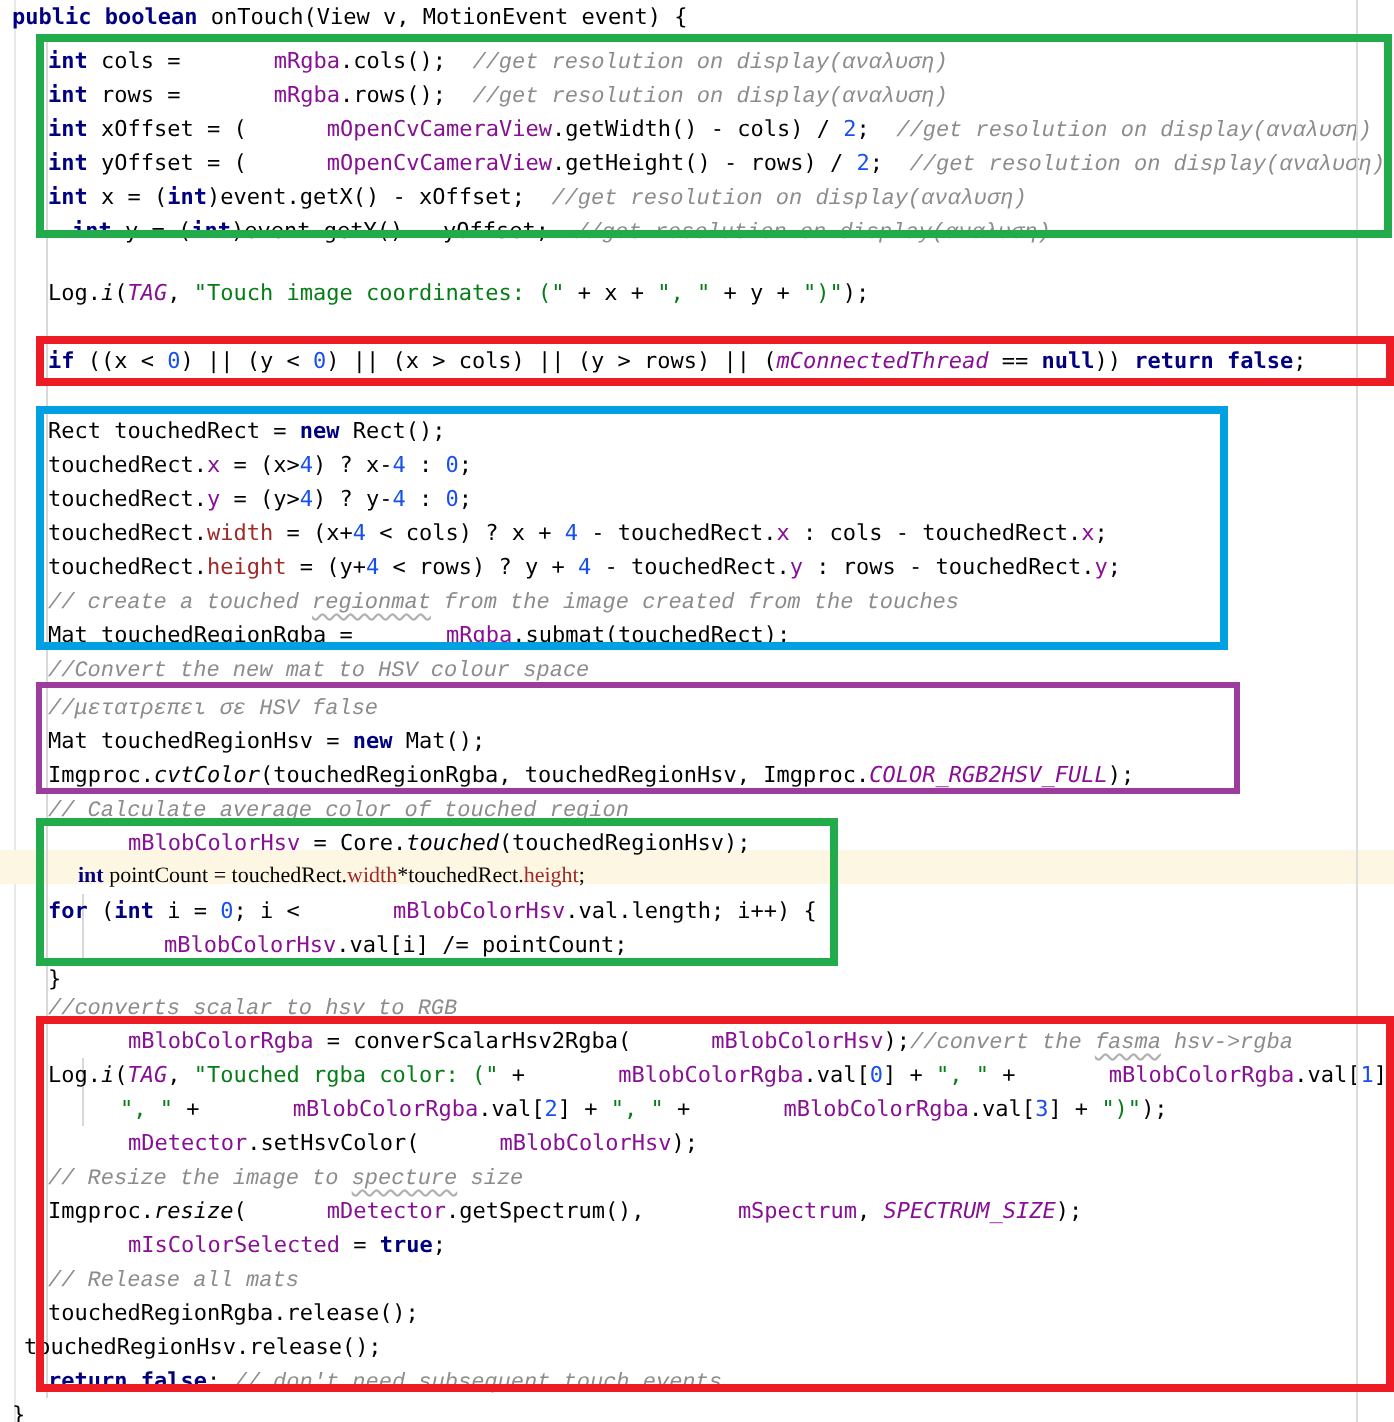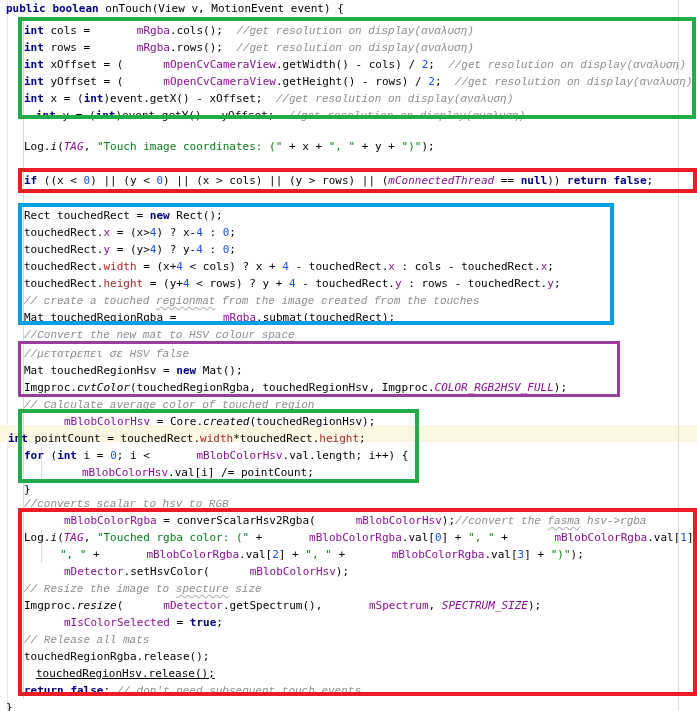--- a/index.html
+++ b/index.html
@@ -93,36 +93,36 @@
       <div class="ln" style="top: 241px; left: 24px;">touchedRect.<span class="prop">y</span> = (y&gt;<span class="num">4</span>) ? y-<span class="num">4</span> : <span class="num">0</span>;</div>
       <div class="ln" style="top: 258px; left: 24px;">touchedRect.<span class="red">width</span> = (x+<span class="num">4</span> &lt; cols) ? x + <span class="num">4</span> - touchedRect.<span class="prop">x</span> : cols - touchedRect.<span class="prop">x</span>;</div>
       <div class="ln" style="top: 275px; left: 24px;">touchedRect.<span class="red">height</span> = (y+<span class="num">4</span> &lt; rows) ? y + <span class="num">4</span> - touchedRect.<span class="prop">y</span> : rows - touchedRect.<span class="prop">y</span>;</div>
       <div class="ln" style="top: 292px; left: 24px;"><span class="cm">// create a touched <span class="typo">regionmat</span> from the image created from the touches</span></div>
       <div class="ln" style="top: 309px; left: 24px;">Mat touchedRegionRgba = <span class="fld">mRgba</span>.submat(touchedRect);</div>
       <div class="ln" style="top: 326px; left: 24px;"><span class="cm">//Convert the new mat to HSV colour space</span></div>
       <div class="ln" style="top: 345px; left: 24px;"><span class="cm">//μετατρεπει σε HSV false</span></div>
       <div class="ln" style="top: 362px; left: 24px;">Mat touchedRegionHsv = <span class="kw">new</span> Mat();</div>
       <div class="ln" style="top: 379px; left: 24px;">Imgproc.<span class="stat">cvtColor</span>(touchedRegionRgba, touchedRegionHsv, Imgproc.<span class="statf">COLOR_RGB2HSV_FULL</span>);</div>
       <div class="ln" style="top: 396px; left: 24px;"><span class="cm">// Calculate average color of touched region</span></div>
-      <div class="ln" style="top: 413px; left: 24px;"><span class="fld">mBlobColorHsv</span> = Core.<span class="stat">created</span>(touchedRegionHsv);</div>
-      <div class="ln" style="top: 430px; left: 8px;"><span class="kw">int</span> pointCount = touchedRect.<span class="red">width</span>*touchedRect.<span class="red">height</span>;</div>
+      <div class="ln" style="top: 413px; left: 24px;"><span class="fld">mBlobColorHsv</span> = Core.<span class="stat">touched</span>(touchedRegionHsv);</div>
+      <div class="ln" style="top: 430px; left: 39px; font-family: Liberation Serif, serif;"><span class="kw">int</span> pointCount = touchedRect.<span class="red">width</span>*touchedRect.<span class="red">height</span>;</div>
       <div class="ln" style="top: 447px; left: 24px;"><span class="kw">for</span> (<span class="kw">int</span> i = <span class="num">0</span>; i &lt; <span class="fld">mBlobColorHsv</span>.val.length; i++) {</div>
       <div class="ln" style="top: 464px; left: 42px;"><span class="fld">mBlobColorHsv</span>.val[i] /= pointCount;</div>
       <div class="ln" style="top: 481px; left: 24px;">}</div>
       <div class="ln" style="top: 495px; left: 24px;"><span class="cm">//converts scalar to hsv to RGB</span></div>
       <div class="ln" style="top: 512px; left: 24px;"><span class="fld">mBlobColorRgba</span> = converScalarHsv2Rgba(<span class="fld">mBlobColorHsv</span>);<span class="cm">//convert the <span class="typo">fasma</span> hsv-&gt;rgba</span></div>
       <div class="ln" style="top: 529px; left: 24px;">Log.<span class="stat">i</span>(<span class="fldi">TAG</span>, <span class="str">"Touched rgba color: ("</span> + <span class="fld">mBlobColorRgba</span>.val[<span class="num">0</span>] + <span class="str">", "</span> + <span class="fld">mBlobColorRgba</span>.val[<span class="num">1</span>] +</div>
       <div class="ln" style="top: 546px; left: 60px;"><span class="str">", "</span> + <span class="fld">mBlobColorRgba</span>.val[<span class="num">2</span>] + <span class="str">", "</span> + <span class="fld">mBlobColorRgba</span>.val[<span class="num">3</span>] + <span class="str">")"</span>);</div>
       <div class="ln" style="top: 563px; left: 24px;"><span class="fld">mDetector</span>.setHsvColor(<span class="fld">mBlobColorHsv</span>);</div>
       <div class="ln" style="top: 580px; left: 24px;"><span class="cm">// Resize the image to <span class="typo">specture</span> size</span></div>
       <div class="ln" style="top: 597px; left: 24px;">Imgproc.<span class="stat">resize</span>(<span class="fld">mDetector</span>.getSpectrum(), <span class="fld">mSpectrum</span>, <span class="fldi">SPECTRUM_SIZE</span>);</div>
       <div class="ln" style="top: 614px; left: 24px;"><span class="fld">mIsColorSelected</span> = <span class="kw">true</span>;</div>
       <div class="ln" style="top: 631px; left: 24px;"><span class="cm">// Release all mats</span></div>
       <div class="ln" style="top: 648px; left: 24px;">touchedRegionRgba.release();</div>
-      <div class="ln" style="top: 665px; left: 36px; text-decoration: underline;">touchedRegionHsv.release();</div>
+      <div class="ln" style="top: 665px; left: 12px;">touchedRegionHsv.release();</div>
       <div class="ln" style="top: 682px; left: 24px;"><span class="kw">return</span> <span class="kw">false</span>; <span class="cm">// don't need subsequent touch events</span></div>
       <div class="ln" style="top: 699px; left: 6px;">}</div>
     </div>
 
   <div class="margin-guide"></div>
 
   <div id="annotation-layer">
       <div class="box" style="left: 18px; top: 17px; width: 678px; height: 102px; border-width: 4px; border-color: rgb(34, 171, 75);"></div>
       <div class="box" style="left: 18px; top: 168px; width: 679px; height: 25px; border-width: 4px; border-color: rgb(237, 28, 36);"></div>
       <div class="box" style="left: 18px; top: 203px; width: 596px; height: 122px; border-width: 4px; border-color: rgb(0, 160, 227);"></div>

